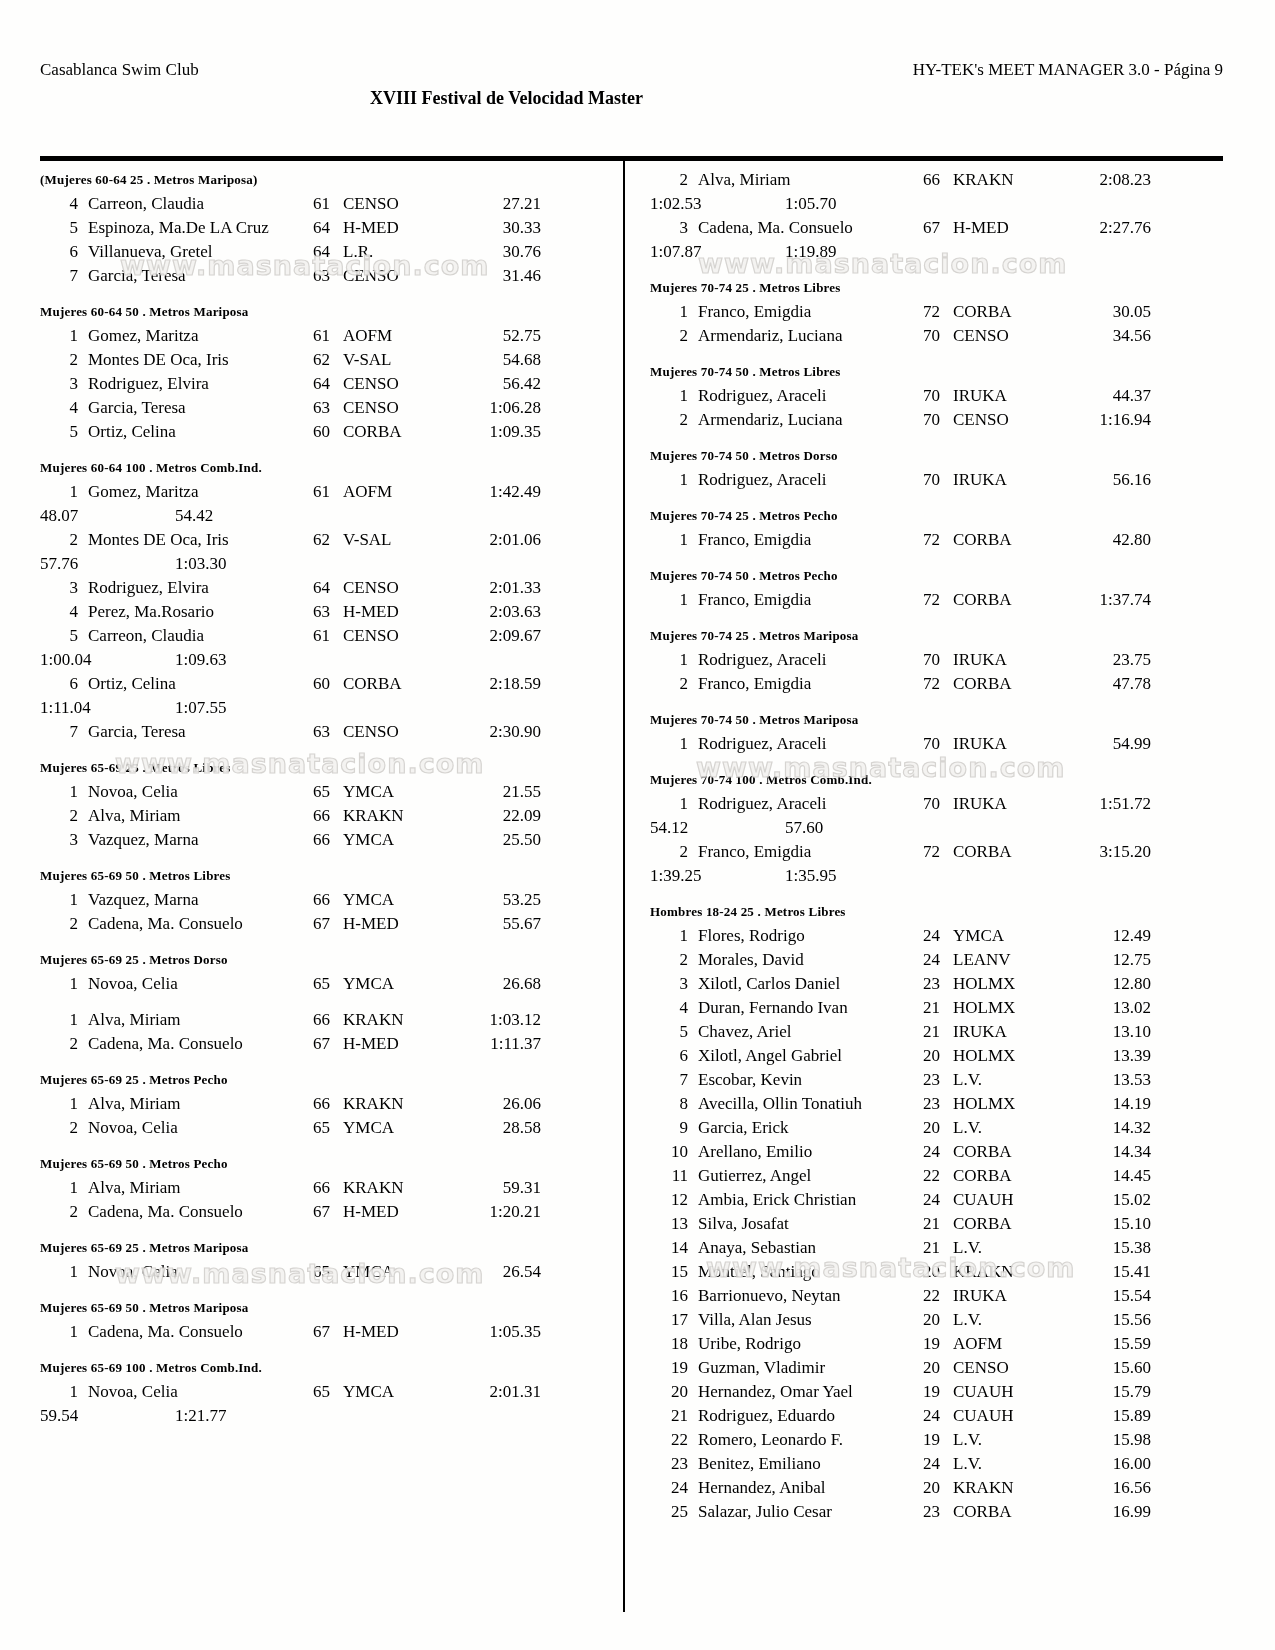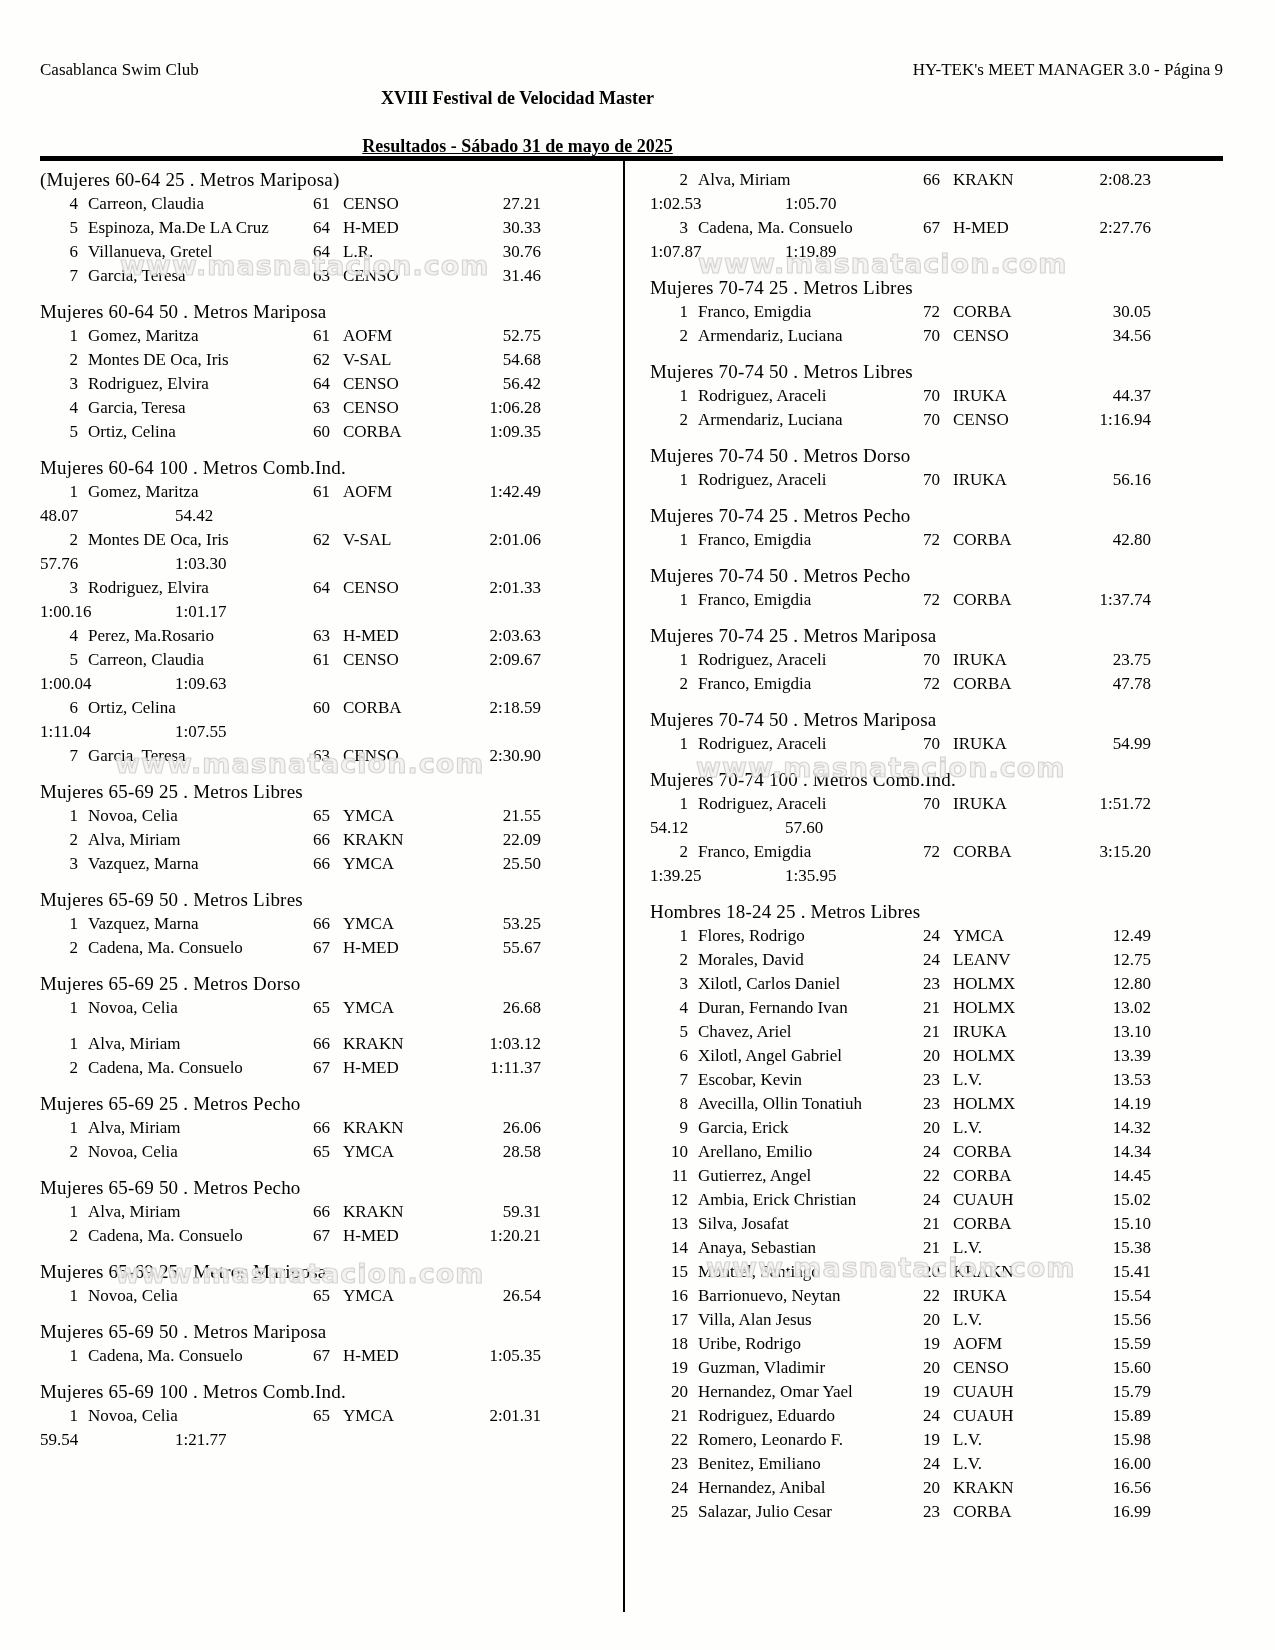--- a/index.html
+++ b/index.html
@@ -4,34 +4,34 @@
 <style>
   html,body{margin:0;padding:0;background:#ffffff;}
   .page{
     position:relative;width:1275px;height:1650px;background:#fefefdff;
     font-family:"Liberation Serif","DejaVu Serif",serif;color:#000;overflow:hidden;
   }
   .hdr-top{
     position:absolute;top:60px;left:40px;width:1183px;
     display:flex;justify-content:space-between;font-size:17px;line-height:20px;
   }
-  .center-line{position:absolute;left:11px;width:1013px;text-align:center;font-weight:bold;font-size:18px;line-height:20px;}
+  .center-line{position:absolute;left:0;width:1013px;text-align:center;font-weight:bold;font-size:18px;line-height:20px;}
   .meet-title{top:88px;}
   .meet-sub{top:112px;}
   .sede{margin-left:9px;}
   .meet-results{top:136px;}
   .meet-results .u{text-decoration:underline;}
   .rule{position:absolute;top:156px;left:40px;width:1183px;height:5px;background:#000;}
   .divider{position:absolute;top:161px;left:623px;width:2px;height:1451px;background:#000;}
   .col{position:absolute;top:168px;}
   .col-left{left:40px;width:540px;}
   .col-right{left:650px;width:540px;}
   .event{margin-top:12px;}
   .event:first-child{margin-top:0;}
-  .event-title{font-size:19px;font-weight:normal;line-height:24px;white-space:nowrap;letter-spacing:0.2px;}
+  .event-title{font-size:13px;font-weight:bold;line-height:24px;white-space:nowrap;letter-spacing:0.2px;}
   .row{display:grid;grid-template-columns:38px 212px 40px 130px 81px;line-height:24px;font-size:17px;white-space:nowrap;}
   .place{text-align:right;}
   .name{padding-left:10px;overflow:hidden;}
   .age{text-align:right;}
   .team{padding-left:13px;}
   .time{text-align:right;}
   .splits{display:grid;grid-template-columns:135px 101px;line-height:24px;font-size:17px;}
   .split{text-align:left;}
   .watermark{
     position:absolute;font-family:"DejaVu Sans","Liberation Sans",sans-serif;
@@ -45,23 +45,20 @@
 <div class="page">
 
   <div class="hdr-top">
     <span>Casablanca Swim Club</span>
     <span>HY-TEK's MEET MANAGER 3.0 - Página 9</span>
   </div>
 
   <div class="center-line meet-title">XVIII Festival de Velocidad Master</div>
 
 
-  <div class="center-line meet-results">
-    <span class="u">Resultados - Sábado 31 de mayo de 2025</span>
-  </div>
 
   <div class="rule"></div>
   <div class="divider"></div>
 
   <div class="col col-left" id="col-left">
       <div class="event">
         <div class="event-title">(Mujeres 60-64 25 . Metros Mariposa)</div>
         <div class="row">
           <span class="place">4</span>
           <span class="name">Carreon, Claudia</span>
@@ -152,24 +149,20 @@
         <div class="splits">
           <span class="split">57.76</span>
           <span class="split">1:03.30</span>
         </div>
         <div class="row">
           <span class="place">3</span>
           <span class="name">Rodriguez, Elvira</span>
           <span class="age">64</span>
           <span class="team">CENSO</span>
           <span class="time">2:01.33</span>
-        </div>
-        <div class="splits">
-          <span class="split">1:00.16</span>
-          <span class="split">1:01.17</span>
         </div>
         <div class="row">
           <span class="place">4</span>
           <span class="name">Perez, Ma.Rosario</span>
           <span class="age">63</span>
           <span class="team">H-MED</span>
           <span class="time">2:03.63</span>
         </div>
         <div class="row">
           <span class="place">5</span>

